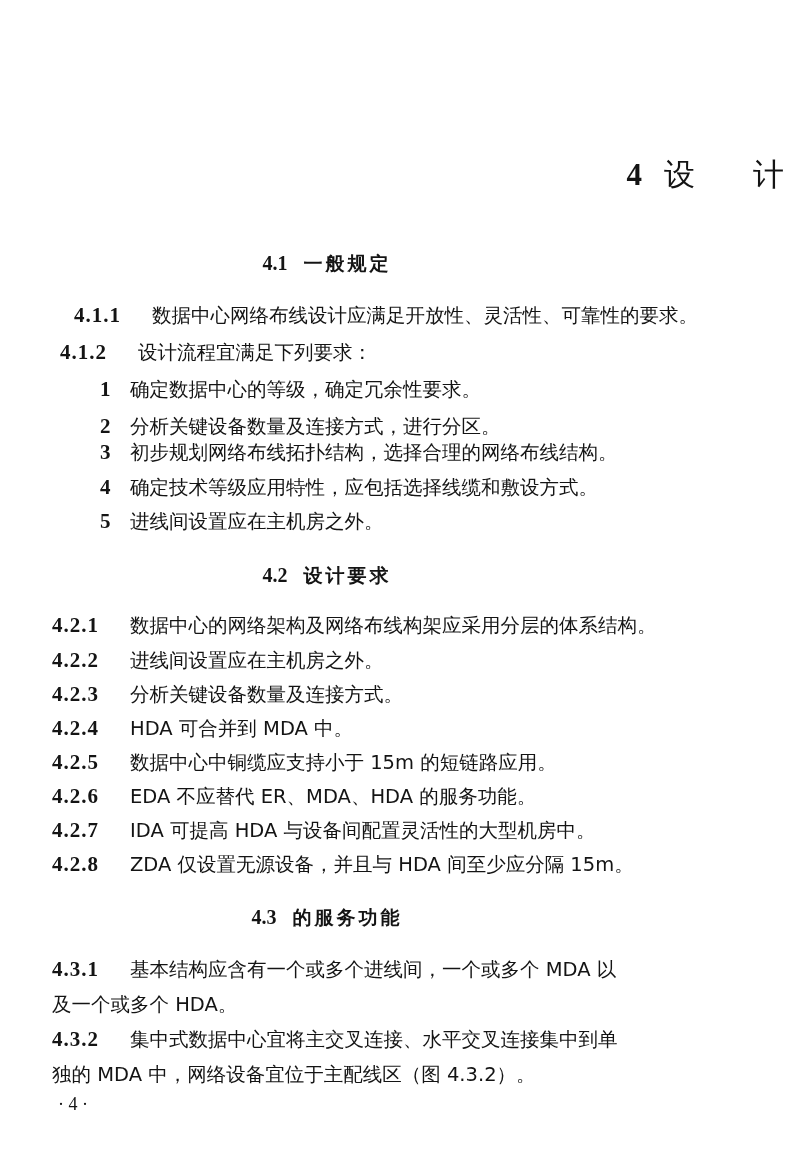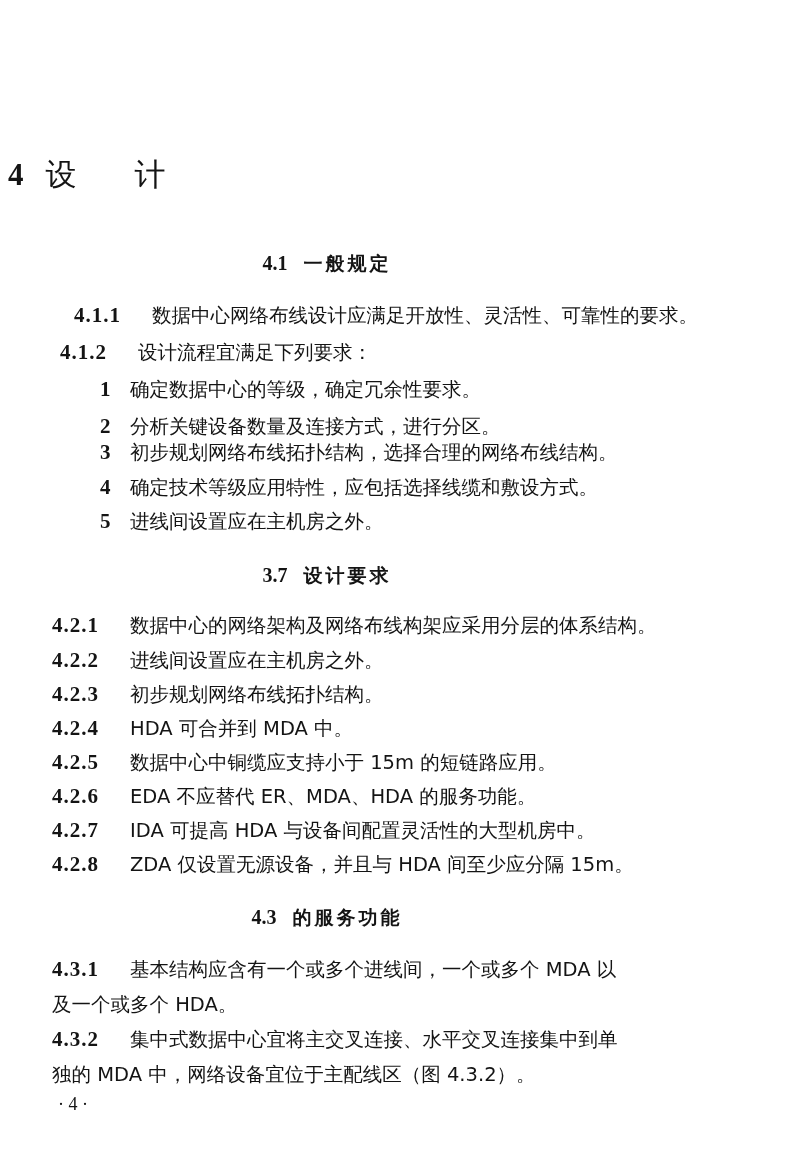--- a/index.html
+++ b/index.html
@@ -3,21 +3,21 @@
   <meta charset="utf-8">
   <style>
     html, body { margin: 0; padding: 0; }
     body {
       width: 800px; height: 1171px; background: #ffffff; color: #141414;
       font-family: "DejaVu Serif", "Liberation Serif", serif;
       position: relative; overflow: hidden;
     }
     .abs { position: absolute; white-space: nowrap; }
     .chapter-title {
-      left: 8px; width: 784px; top: 152px; text-align: left;
+      left: 0; width: 784px; top: 152px; text-align: right;
       font-size: 31px; line-height: 44px; font-family: "DejaVu Sans", sans-serif;
     }
     .chapter-title .num { font-weight: bold; font-family: "Liberation Serif", serif; margin-right: 22px; }
     .chapter-title .w1 { margin-right: 58px; }
     .section-title {
       left: 0; width: 654px; text-align: center;
       font-size: 19px; line-height: 28px; font-weight: bold;
       font-family: "DejaVu Sans", sans-serif; letter-spacing: 3px;
     }
     .section-title .num { font-family: "Liberation Serif", serif; letter-spacing: 0; margin-right: 16px; font-size: 20px; }
@@ -61,31 +61,31 @@
   <span class="item-no">3</span><span class="txt">初步规划网络布线拓扑结构，选择合理的网络布线结构。</span>
 </div>
 <div class="abs line" style="left:100px; top:473px;">
   <span class="item-no">4</span><span class="txt">确定技术等级应用特性，应包括选择线缆和敷设方式。</span>
 </div>
 <div class="abs line" style="left:100px; top:507px;">
   <span class="item-no">5</span><span class="txt">进线间设置应在主机房之外。</span>
 </div>
 
 <div class="abs section-title" style="top:561px;">
-  <span class="num">3.7</span><span>设计要求</span>
+  <span class="num">4.2</span><span>设计要求</span>
 </div>
 
 <div class="abs line" style="left:52px; top:611px;">
   <span class="clause-no">4.2.1</span><span class="txt">数据中心的网络架构及网络布线构架应采用分层的体系结构。</span>
 </div>
 <div class="abs line" style="left:52px; top:646px;">
   <span class="clause-no">4.2.2</span><span class="txt">进线间设置应在主机房之外。</span>
 </div>
 <div class="abs line" style="left:52px; top:680px;">
-  <span class="clause-no">4.2.3</span><span class="txt">初步规划网络布线拓扑结构。</span>
+  <span class="clause-no">4.2.3</span><span class="txt">分析关键设备数量及连接方式。</span>
 </div>
 <div class="abs line" style="left:52px; top:714px;">
   <span class="clause-no">4.2.4</span><span class="txt">HDA 可合并到 MDA 中。</span>
 </div>
 <div class="abs line" style="left:52px; top:748px;">
   <span class="clause-no">4.2.5</span><span class="txt">数据中心中铜缆应支持小于 15m 的短链路应用。</span>
 </div>
 <div class="abs line" style="left:52px; top:782px;">
   <span class="clause-no">4.2.6</span><span class="txt">EDA 不应替代 ER、MDA、HDA 的服务功能。</span>
 </div>

